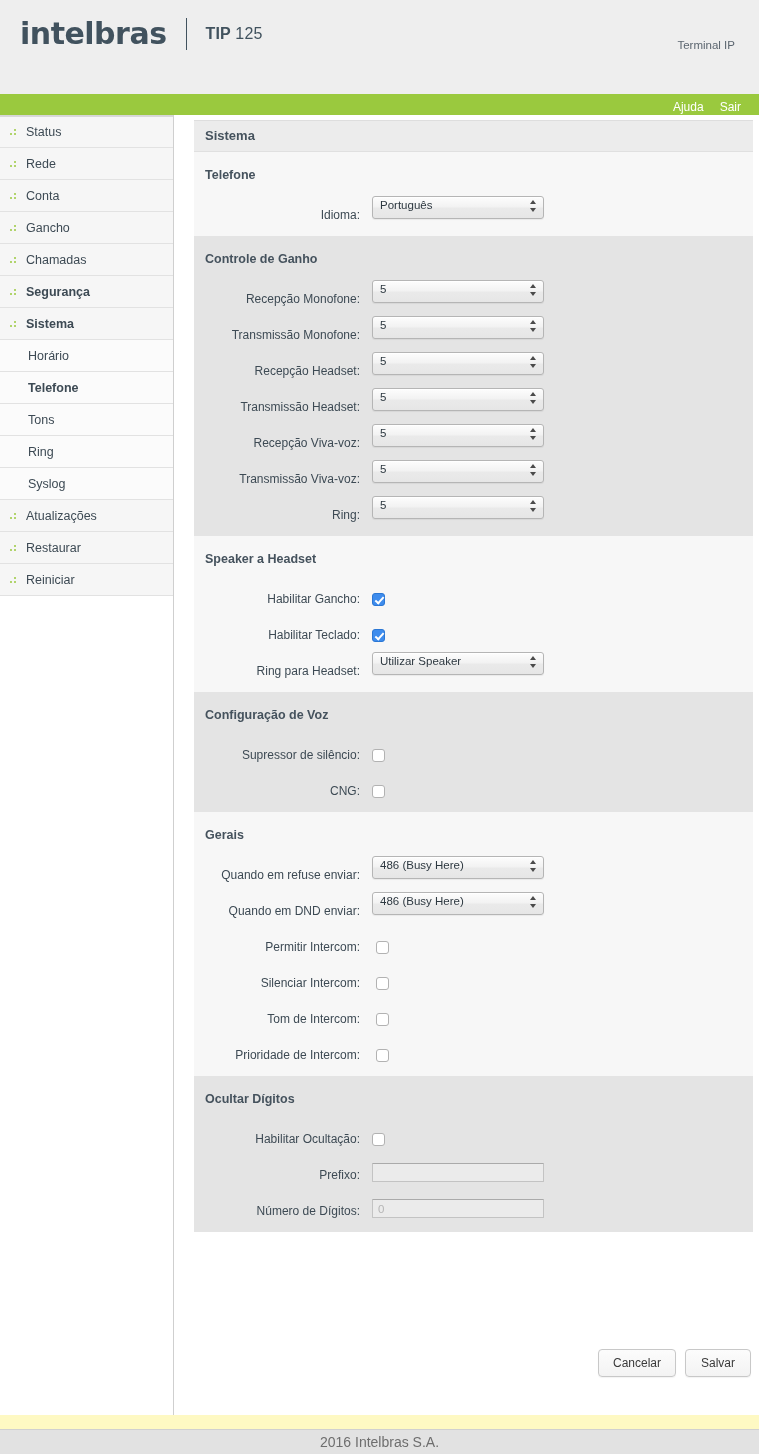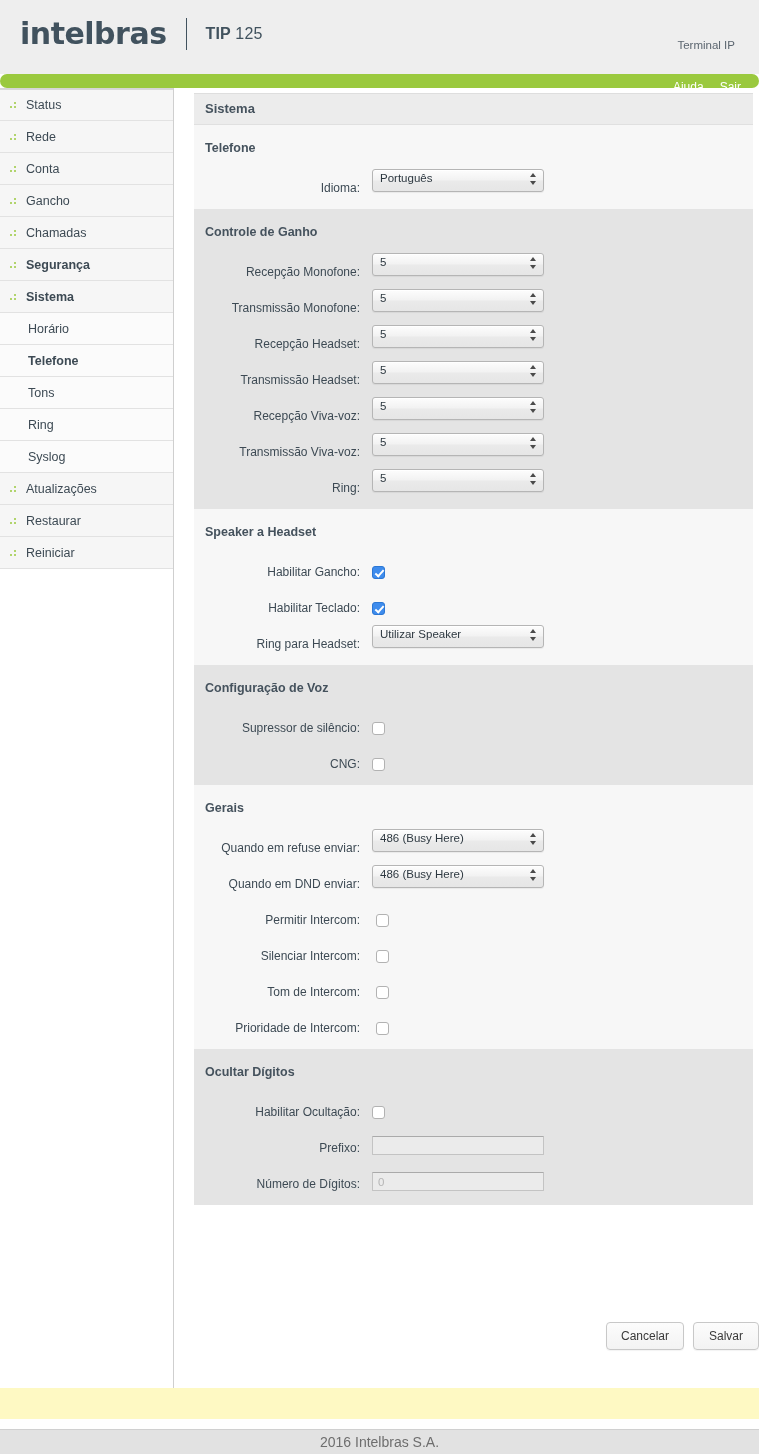--- a/index.html
+++ b/index.html
@@ -12,21 +12,21 @@
     background: #ffffff;
     font-family: "Liberation Sans", sans-serif;
     font-size: 12px;
     color: #3d4a54;
     overflow: hidden;
     position: relative;
   }
 
   
   .header {
-    height: 74px;
+    height: 94px;
     background: #eeeeee;
     position: relative;
   }
   .brand-wrap {
     position: absolute;
     left: 20px;
     top: 18px;
     display: flex;
     align-items: center;
   }
@@ -54,24 +54,23 @@
   .terminal-ip {
     position: absolute;
     right: 24px;
     top: 39px;
     font-size: 11.5px;
     color: #5c6670;
   }
 
   
   .greenbar {
-    height: 14px;
+    height: 21px;
     background: #9ac93e;
     position: relative;
-    border-radius: 12px;
   }
   .greenbar-links {
     position: absolute;
     right: 18px;
     top: 0;
     height: 25px;
     display: flex;
     align-items: center;
     gap: 16px;
   }
@@ -294,21 +293,21 @@
     font-size: 11.5px;
     color: #a6a6a6;
     padding: 0 5px;
     outline: none;
   }
   .txtin::placeholder { color: #b5b5b5; }
 
   
   .btnbar {
     position: absolute;
-    right: 0;
+    right: 8px;
     bottom: 38px;
     display: flex;
     gap: 9px;
   }
   .btn {
     min-width: 66px;
     height: 28px;
     border: 1px solid #c8c8c8;
     border-radius: 4px;
     background: linear-gradient(to bottom, #fcfcfc 0%, #f3f3f3 100%);

